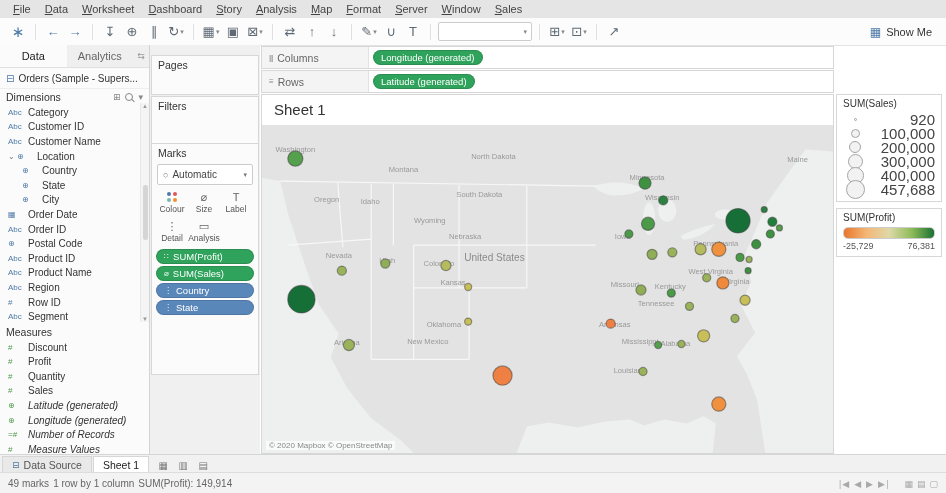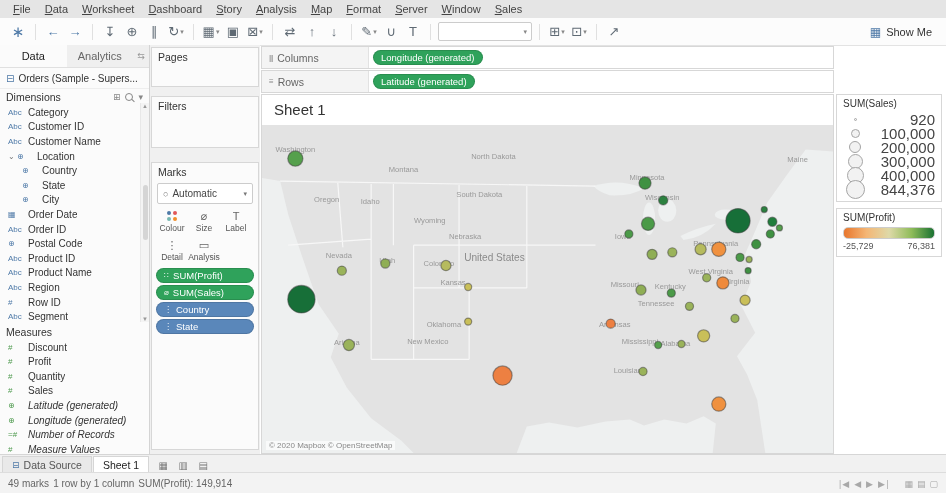--- a/index.html
+++ b/index.html
@@ -53,23 +53,23 @@
   .flabel{overflow:hidden;text-overflow:ellipsis}
   .scrolltrack{position:absolute;right:0;top:58px;width:8px;height:219px;background:#f4f4f4;
                border-left:1px solid #e8e8e8;display:flex;flex-direction:column;align-items:center;
                justify-content:space-between;font-size:6px;color:#999}
   .scrollthumb{width:5px;height:55px;background:#d5d5d5;border-radius:3px}
 
   
   .cardscol{position:absolute;left:150px;top:45px;width:110px;bottom:39px;background:#f0f0f0}
   .card{position:absolute;left:1px;right:1px;background:#fbfbfb;border:1px solid #d7d7d7;box-sizing:border-box}
   .card-title{font-size:10.5px;color:#333;padding:3px 6px}
-  .card.pages{top:2px;height:40px}
+  .card.pages{top:10px;height:40px}
   .card.filters{top:51px;height:52px}
-  .card.marks{top:117px;height:288px}
+  .card.marks{top:98px;height:232px}
   .marks-type{margin:2px 5px;height:19px;border:1px solid #ccc;background:#fff;border-radius:2px;
               display:flex;align-items:center;gap:4px;padding:0 5px;font-size:10px;color:#444}
   .marks-type .tcaret{margin-left:auto;font-size:7px;color:#777}
   .marks-buttons{display:flex;flex-wrap:wrap;padding:2px 4px;row-gap:2px}
   .mark-btn{width:32px;display:flex;flex-direction:column;align-items:center;gap:1px;padding:2px 0;color:#666}
   .mark-btn .glyph{font-size:11px;height:12px;line-height:12px;display:flex;align-items:center;justify-content:center}
   .mark-btn .mlabel{font-size:8.5px;color:#555}
   .dots{position:relative;display:inline-block;width:4px;height:4px;border-radius:50%;background:#4e79a7;
         box-shadow:6px 0 0 #e15759,0 6px 0 #76b7b2,6px 6px 0 #f28e2b;margin:0 7px 7px 0}
   .marks-pills{padding:2px 4px;display:flex;flex-direction:column;gap:2px}
@@ -518,21 +518,21 @@
           <div class="size-item" data-name="size-legend-item">
             <span class="size-circle-wrap">
               <span class="size-circle" data-name="size-legend-circle" style="width: 17px; height: 17px;"></span>
             </span>
             <span class="size-label">400,000</span>
           </div>
           <div class="size-item" data-name="size-legend-item">
             <span class="size-circle-wrap">
               <span class="size-circle" data-name="size-legend-circle" style="width: 19px; height: 19px;"></span>
             </span>
-            <span class="size-label">844,376</span>
+            <span class="size-label">457,688</span>
           </div>
         </div>
     </div>
     <div class="legend" data-name="color-legend">
       <div class="legend-title" data-name="color-legend-title">SUM(Profit)</div>
       <div class="gradient" id="profit-gradient" data-name="profit-gradient" style="background: linear-gradient(90deg, rgb(232, 118, 45), rgb(244, 182, 117), rgb(222, 217, 168), rgb(143, 188, 90), rgb(26, 114, 50));"></div>
       <div class="grad-labels" data-name="gradient-labels">
         <span data-name="gradient-min-label">-25,729</span>
         <span data-name="gradient-max-label">76,381</span>
       </div>

